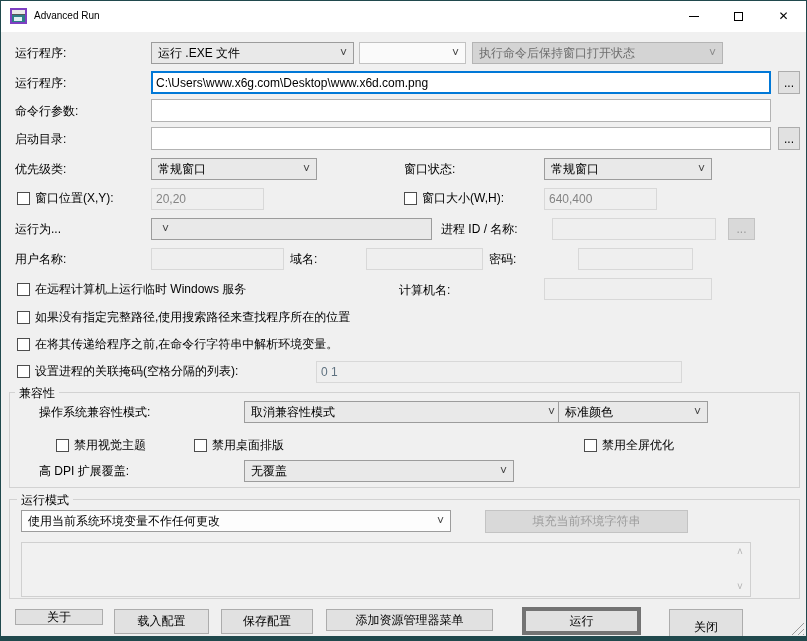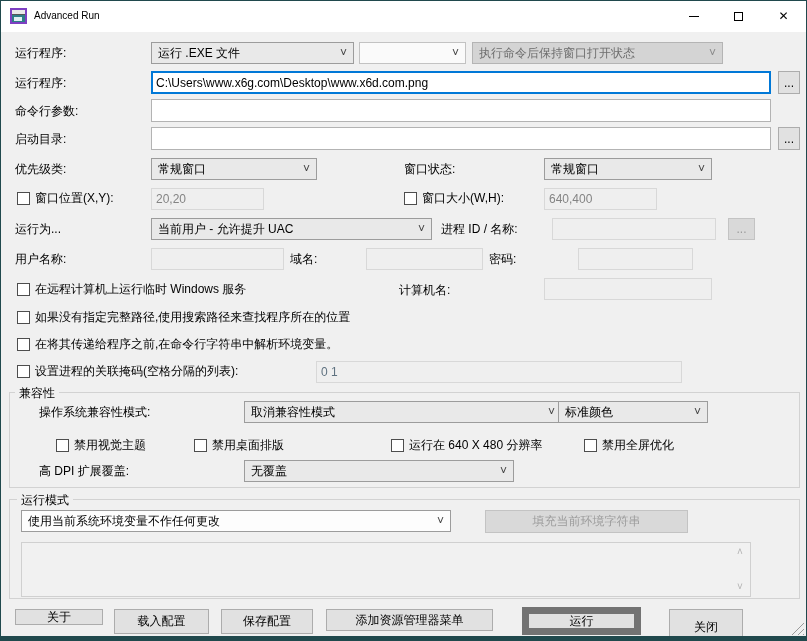--- a/index.html
+++ b/index.html
@@ -31,21 +31,21 @@
   .combo .tx { flex:1; white-space:nowrap; overflow:hidden; }
   .combo .chev { color:#444; font-size:12px; margin-left:4px; line-height:1; }
   .combo.dis { background:#d4d4d4; border-color:#b4b4b4; color:#6e6e6e;gap:7px; }
   .combo.dis .chev { color:#8a8a8a; }
   .combo.blank { background:#fafafa; border-color:#c2c2c2; }
   .cb { position:absolute; display:flex; align-items:center; gap:5px; white-space:nowrap; height:15px; }
   .cb .box { width:13px; height:13px; background:#fff; border:1px solid #4d4d4d; flex:none; }
   .btn { position:absolute; background:#e1e1e1; border:1px solid #acacac;
     display:flex; align-items:center; justify-content:center; font-size:12px; }
   .btn.dis { background:#d9d9d9; border-color:#c3c3c3; color:#9b9b9b; }
-  .btn.primary { border:7px solid #737373; }
+  .btn.primary { border:4px solid #737373; }
   .group { position:absolute; border:1px solid #d2d2d2; }
   .gt { position:absolute; background:#f0f0f0; padding:0 4px; white-space:nowrap; }
   .ta { position:absolute; background:#f1f1f1; border:1px solid #d0d0d0; }
   .sarr { position:absolute; width:16px; text-align:center; color:#b2b2b2; font-size:10px; line-height:10px; }
   .grip { position:absolute; right:2px; bottom:1px; width:14px; height:14px;
     background:repeating-linear-gradient(135deg, transparent 0 3px, #9a9a9a 3px 4px);
     clip-path:polygon(100% 0, 100% 100%, 0 100%); }
 </style>
 </head>
 <body>
@@ -108,21 +108,20 @@
   </label>
   <input class="edit dis" style="left: 150px; top: 187px; width: 113px; height: 22px;" value="20,20">
   <label class="cb" style="left:403px; top:190px;">
     <span class="box"></span>
     <span>窗口大小(W,H):</span>
   </label>
   <input class="edit dis" style="left: 543px; top: 187px; width: 113px; height: 22px;" value="640,400">
 
   <div class="lbl" style="left:14px; top:217px;">运行为...</div>
   <div class="combo" style="left:150px; top:217px; width:281px;">
-    <span class="tx">当前用户 - 允许提升 UAC</span>
     <span class="chev">˅</span>
   </div>
   <div class="lbl" style="left:440px; top:217px;">进程 ID / 名称:</div>
   <input class="edit dis" style="left: 551px; top: 217px; width: 164px; height: 22px;" value="">
   <div class="btn dis" style="left:727px; top:217px; width:27px; height:22px;">...</div>
 
   <div class="lbl" style="left:14px; top:247px;">用户名称:</div>
   <input class="edit dis" style="left: 150px; top: 247px; width: 133px; height: 22px;" value="">
   <div class="lbl" style="left:289px; top:247px;">域名:</div>
   <input class="edit dis" style="left: 365px; top: 247px; width: 117px; height: 22px;" value="">
@@ -162,24 +161,20 @@
     <span class="chev">˅</span>
   </div>
   <label class="cb" style="left:55px; top:437px;">
     <span class="box"></span>
     <span>禁用视觉主题</span>
   </label>
   <label class="cb" style="left:193px; top:437px;">
     <span class="box"></span>
     <span>禁用桌面排版</span>
   </label>
-  <label class="cb" style="left:390px; top:437px;">
-    <span class="box"></span>
-    <span>运行在 640 X 480 分辨率</span>
-  </label>
   <label class="cb" style="left:583px; top:437px;">
     <span class="box"></span>
     <span>禁用全屏优化</span>
   </label>
   <div class="lbl" style="left:38px; top:459px;">高 DPI 扩展覆盖:</div>
   <div class="combo" style="left:243px; top:459px; width:270px;">
     <span class="tx">无覆盖</span>
     <span class="chev">˅</span>
   </div>
 

